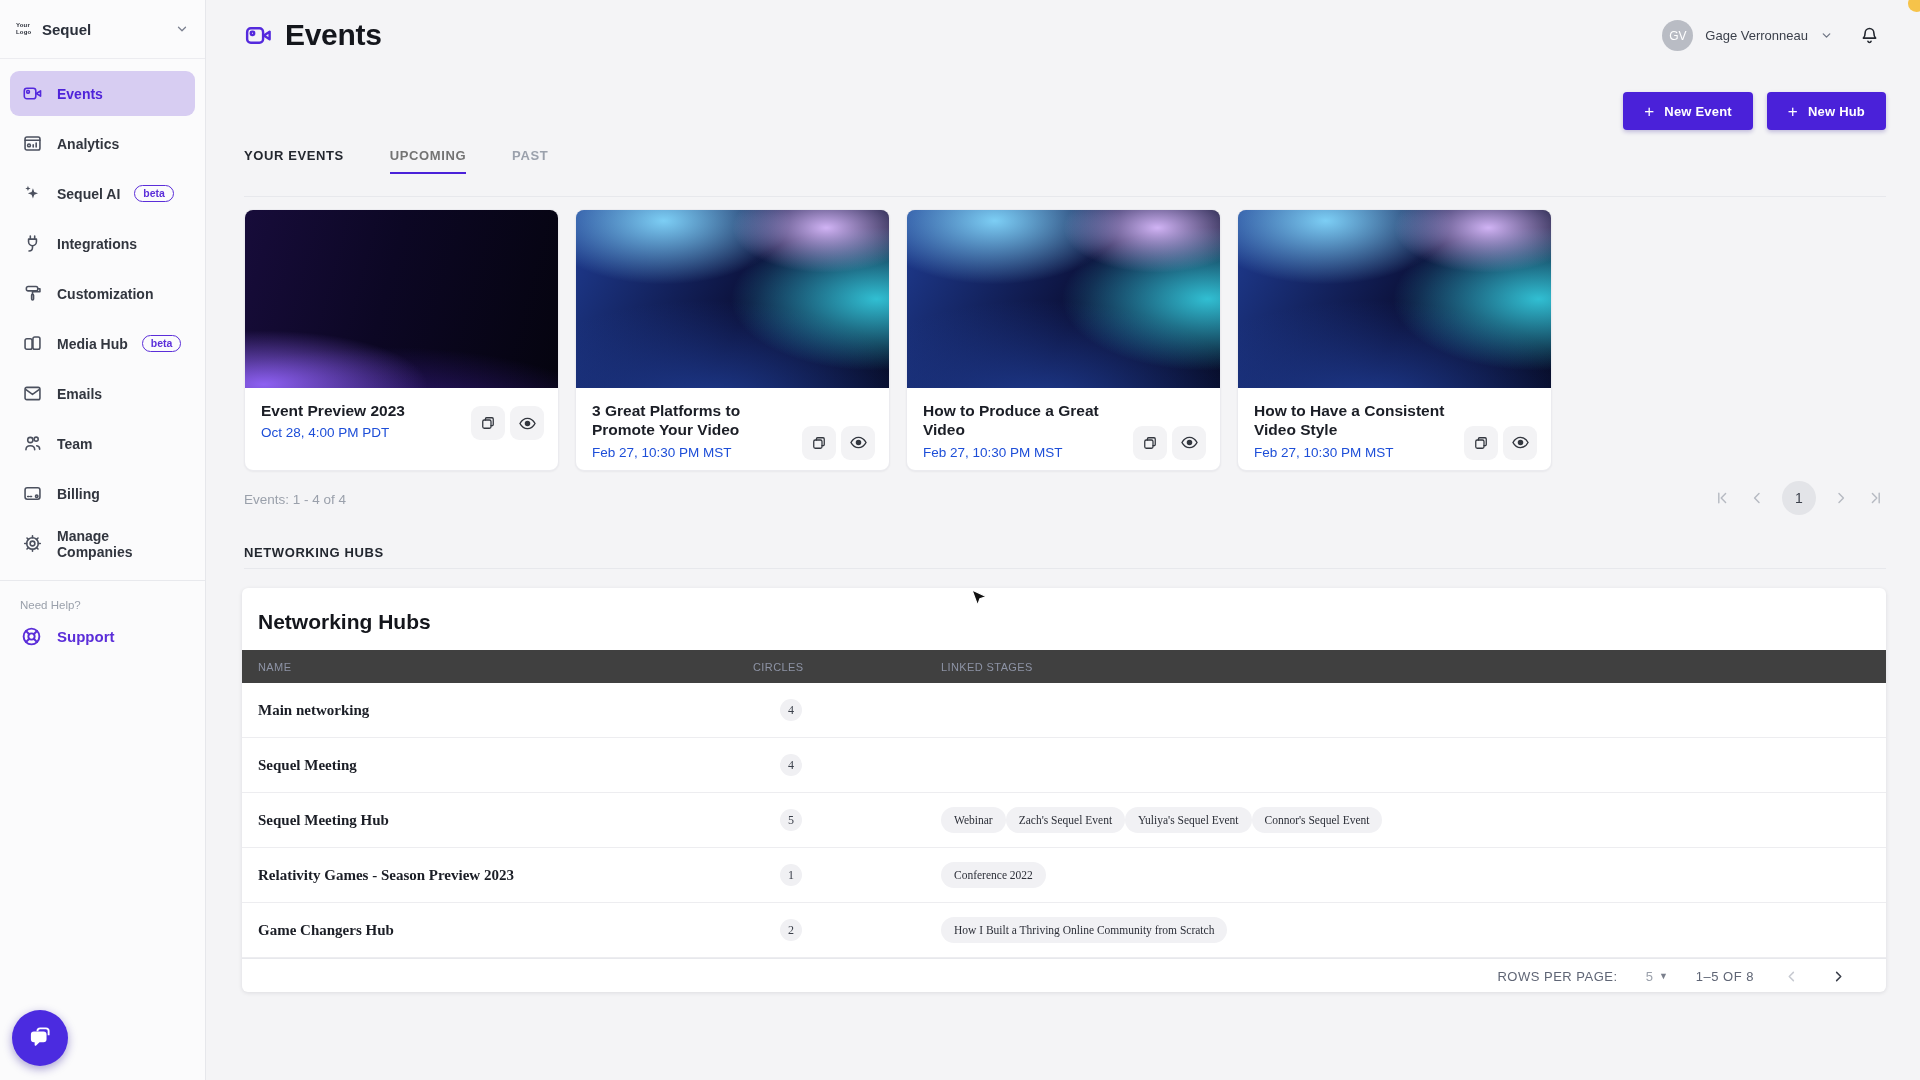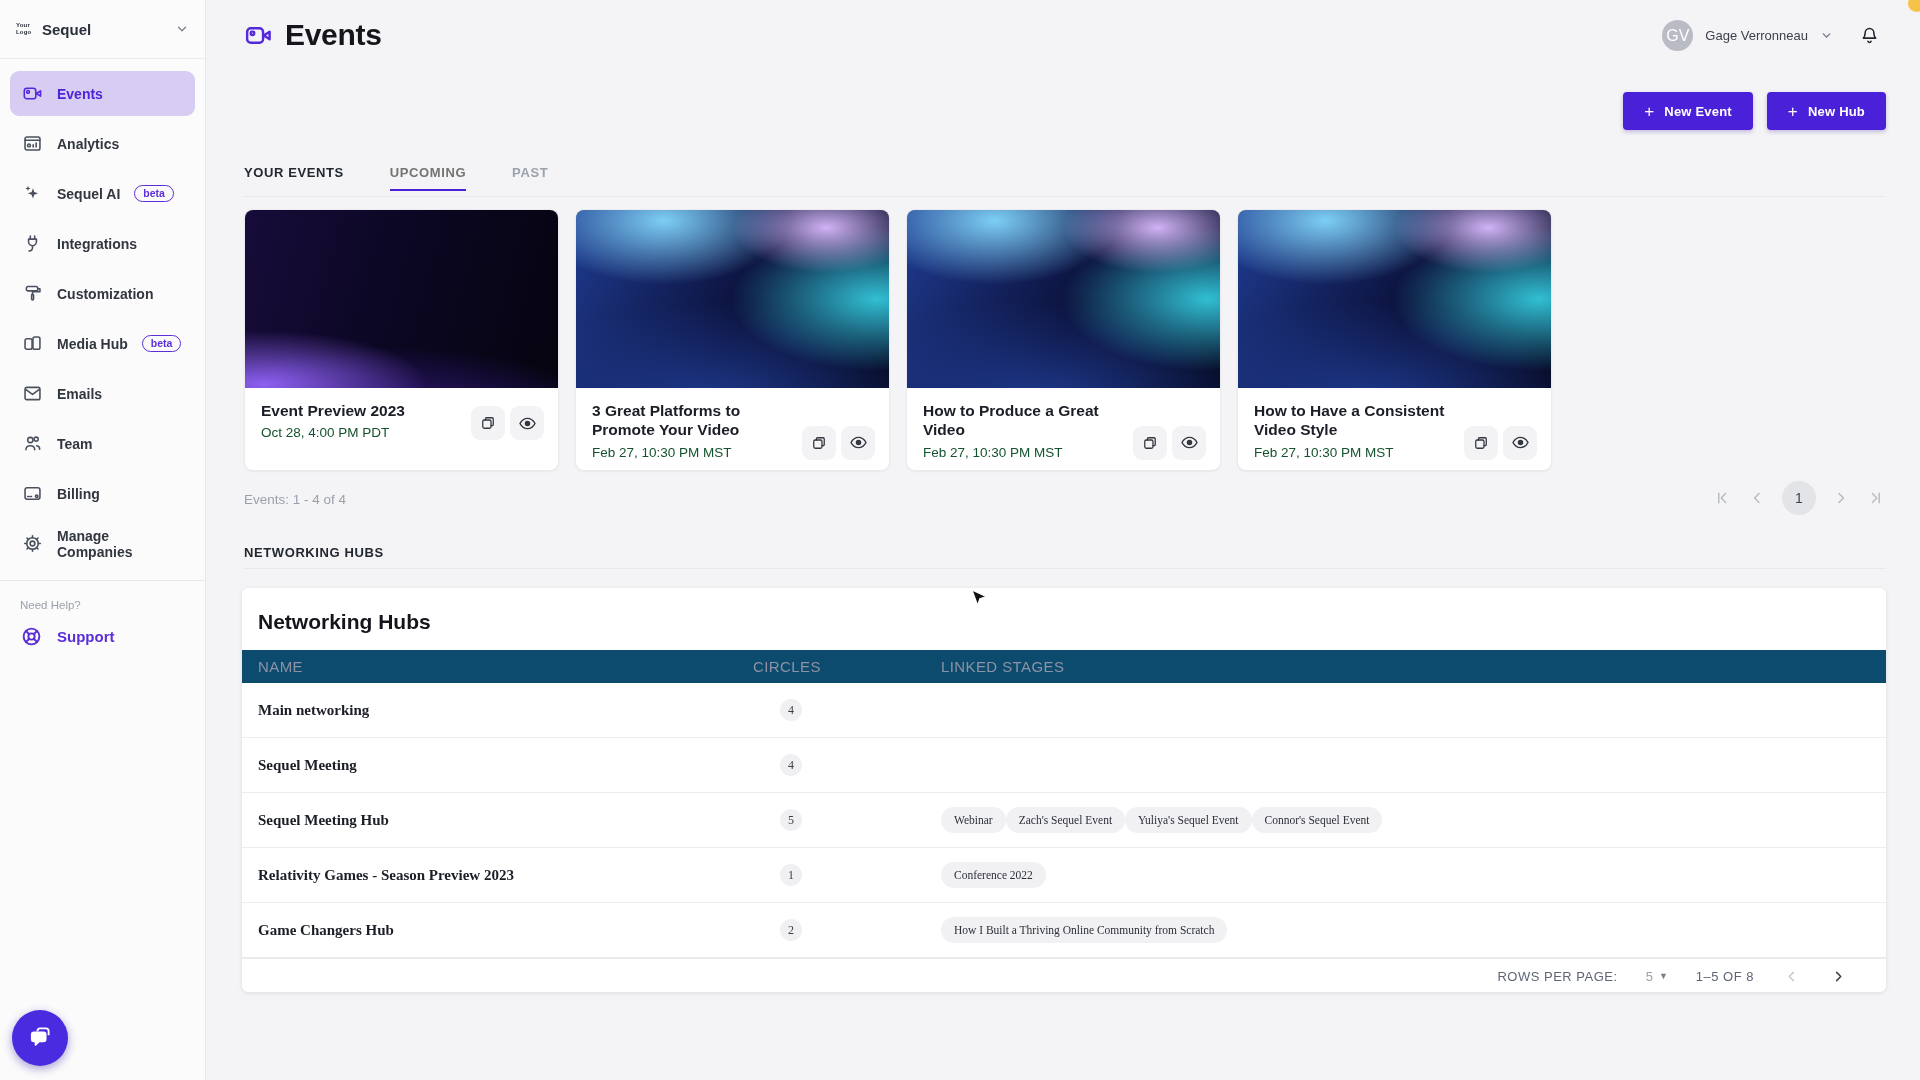--- a/index.html
+++ b/index.html
@@ -23,31 +23,31 @@
   .help-label { font-size:11.5px; color:#9aa0ab; padding:18px 0 6px 20px; }
   .support-row { display:flex; align-items:center; gap:14px; padding:8px 0 0 20px; color:#5b2ed9; font-size:15px; font-weight:700; cursor:pointer; }
 
   
   .main { position:absolute; left:206px; top:0; right:0; bottom:0; }
   .page-title { position:absolute; left:38px; top:18px; display:flex; align-items:center; gap:12px; }
   .page-title h1 { font-size:30px; font-weight:800; color:#14161c; letter-spacing:-.3px; }
   .title-icon { color:#5429dd; }
 
   .user-block { position:absolute; top:20px; right:40px; display:flex; align-items:center; gap:12px; }
-  .avatar { width:31px; height:31px; border-radius:50%; background:#b9bcc4; color:#fff; font-size:16px; font-weight:400; display:flex; align-items:center; justify-content:center; }
+  .avatar { width:31px; height:31px; border-radius:50%; background:#b9bcc4; color:#fff; font-size:12px; font-weight:400; display:flex; align-items:center; justify-content:center; }
   .user-name { font-size:13px; color:#3a3f4a; font-weight:500; }
   .user-block .chev { color:#6f7585; }
   .bell { color:#23272f; margin-left:14px; cursor:pointer; }
   .corner-dot { position:absolute; top:-5px; right:-5px; width:17px; height:17px; border-radius:50%; background:#f6c34a; }
 
   .actions { position:absolute; top:92px; right:34px; display:flex; gap:14px; }
   .btn { height:38px; background:#4a21d9; color:#fff; border:none; border-radius:4px; font-family:inherit; font-size:13px; font-weight:700; letter-spacing:.2px; display:flex; align-items:center; gap:10px; padding:0 21px; cursor:pointer; box-shadow:0 2px 4px rgba(40,20,140,.25); }
   .btn .plus { font-size:17px; font-weight:400; line-height:1; }
 
-  .tabs { position:absolute; left:38px; top:165px; display:flex; align-items:flex-start; }
+  .tabs { position:absolute; left:38px; top:148px; display:flex; align-items:flex-start; }
   .tab-label { font-size:13px; font-weight:700; color:#23272f; letter-spacing:.6px; margin-right:46px; }
   .tab { font-size:13px; font-weight:700; letter-spacing:.6px; color:#9ba1ac; margin-right:46px; padding-bottom:9px; cursor:pointer; }
   .tab.active { color:#737373; border-bottom:2.5px solid #4a21d9; }
   .tabs-divider { position:absolute; left:38px; right:34px; top:196px; height:1px; background:#e7e8ec; }
 
   
   .cards { position:absolute; left:38px; top:209px; display:flex; gap:16px; }
   .card { width:315px; height:262px; background:#fff; border:1px solid #ebebef; border-radius:9px; overflow:hidden; box-shadow:0 1px 2px rgba(20,20,40,.05); }
   .thumb { height:178px; width:100%; }
   .thumb-purple { background:
@@ -56,36 +56,36 @@
       linear-gradient(105deg,#170c3a 0%,#0c0724 45%,#05040f 100%); }
   .thumb-blue { background:
       radial-gradient(50% 42% at 80% 10%, rgba(219,188,255,.95), rgba(219,188,255,0) 60%),
       radial-gradient(62% 55% at 28% 6%, rgba(130,215,252,.95), rgba(130,215,252,0) 65%),
       radial-gradient(75% 65% at 96% 50%, rgba(56,222,240,.85), rgba(56,222,240,0) 62%),
       radial-gradient(95% 85% at 42% 112%, rgba(32,62,150,.95), rgba(32,62,150,0) 72%),
       linear-gradient(120deg,#1f3c92 0%,#0b1038 55%,#060a23 100%); }
   .card-body { padding:13px 14px 0 16px; display:flex; gap:8px;align-items:flex-end; }
   .card-text { flex:1; min-width:0; }
   .card-title { font-size:15.5px; font-weight:700; color:#1b1e26; line-height:1.25; }
-  .card-date { font-size:13.5px; color:#14532d; margin-top:5px; }
+  .card-date { font-size:13.5px; color:#1d4ed8; margin-top:5px; }
   .card-actions { display:flex; gap:5px; flex:none; }
   .icon-btn { width:34px; height:34px; border-radius:9px; background:#f3f3f5; border:none; display:flex; align-items:center; justify-content:center; color:#33373f; cursor:pointer; }
 
   .events-meta { position:absolute; left:38px; top:492px; font-size:13.5px; color:#9aa0ab; }
   .events-pagination { position:absolute; right:34px; top:481px; display:flex; align-items:center; gap:15px; color:#b6bac2; }
   .pg-btn { background:none; border:none; color:#b6bac2; padding:2px; cursor:pointer; }
   .page-circle { width:34px; height:34px; border-radius:50%; background:#e3e4e8; color:#3a3f4a; font-size:14px; display:flex; align-items:center; justify-content:center; cursor:pointer; }
 
   
   .hubs-label { position:absolute; left:38px; top:545px; font-size:13px; font-weight:700; color:#23272f; letter-spacing:.6px; }
   .hubs-divider { position:absolute; left:38px; right:34px; top:568px; height:1px; background:#e7e8ec; }
   .hubs-card { position:absolute; left:36px; right:34px; top:588px; height:404px; background:#fff; border-radius:6px; box-shadow:0 1px 4px rgba(20,20,40,.1); overflow:hidden; }
   .hubs-title { font-size:21px; font-weight:700; color:#14161c; padding:22px 16px 16px; }
   .hub-grid { display:grid; grid-template-columns:495px 188px 1fr; align-items:center; padding:0 16px; }
-  .hubs-header { height:33px; background:#0c4a6e; font-size:15px; color:#8d93a5; letter-spacing:.4px; }
+  .hubs-header { height:33px; background:#404040; font-size:11px; color:#8d93a5; letter-spacing:.4px; }
   .hub-row { height:55px; border-bottom:1px solid #ededf0;font-family:Liberation Serif, serif; }
   .hub-name { font-size:15px; font-weight:700; color:#1b1e26; }
   .circle-badge { width:22px; height:22px; margin-left:27px; border-radius:50%; background:#f0f0f3; color:#3a3f4a; font-size:12px; display:flex; align-items:center; justify-content:center; }
   .chips { display:flex; flex-wrap:wrap; }
   .chip { background:#f1f1f4; border-radius:14px; padding:7px 13px; font-size:11.5px; color:#2c2f38; white-space:nowrap; }
   .hubs-footer { height:35px; display:flex; align-items:center; justify-content:flex-end; gap:28px; padding-right:38px; border-top:1px solid #e7e8ec; }
   .rpp-label { font-size:13px; color:#5f6575; letter-spacing:.5px; }
   .rpp-value { font-size:13px; color:#9aa0ab; display:flex; align-items:center; gap:6px; cursor:pointer; }
   .rpp-caret { font-size:9px; color:#7a7f8c; }
   .range-text { font-size:13px; color:#5f6575; letter-spacing:.5px; }

